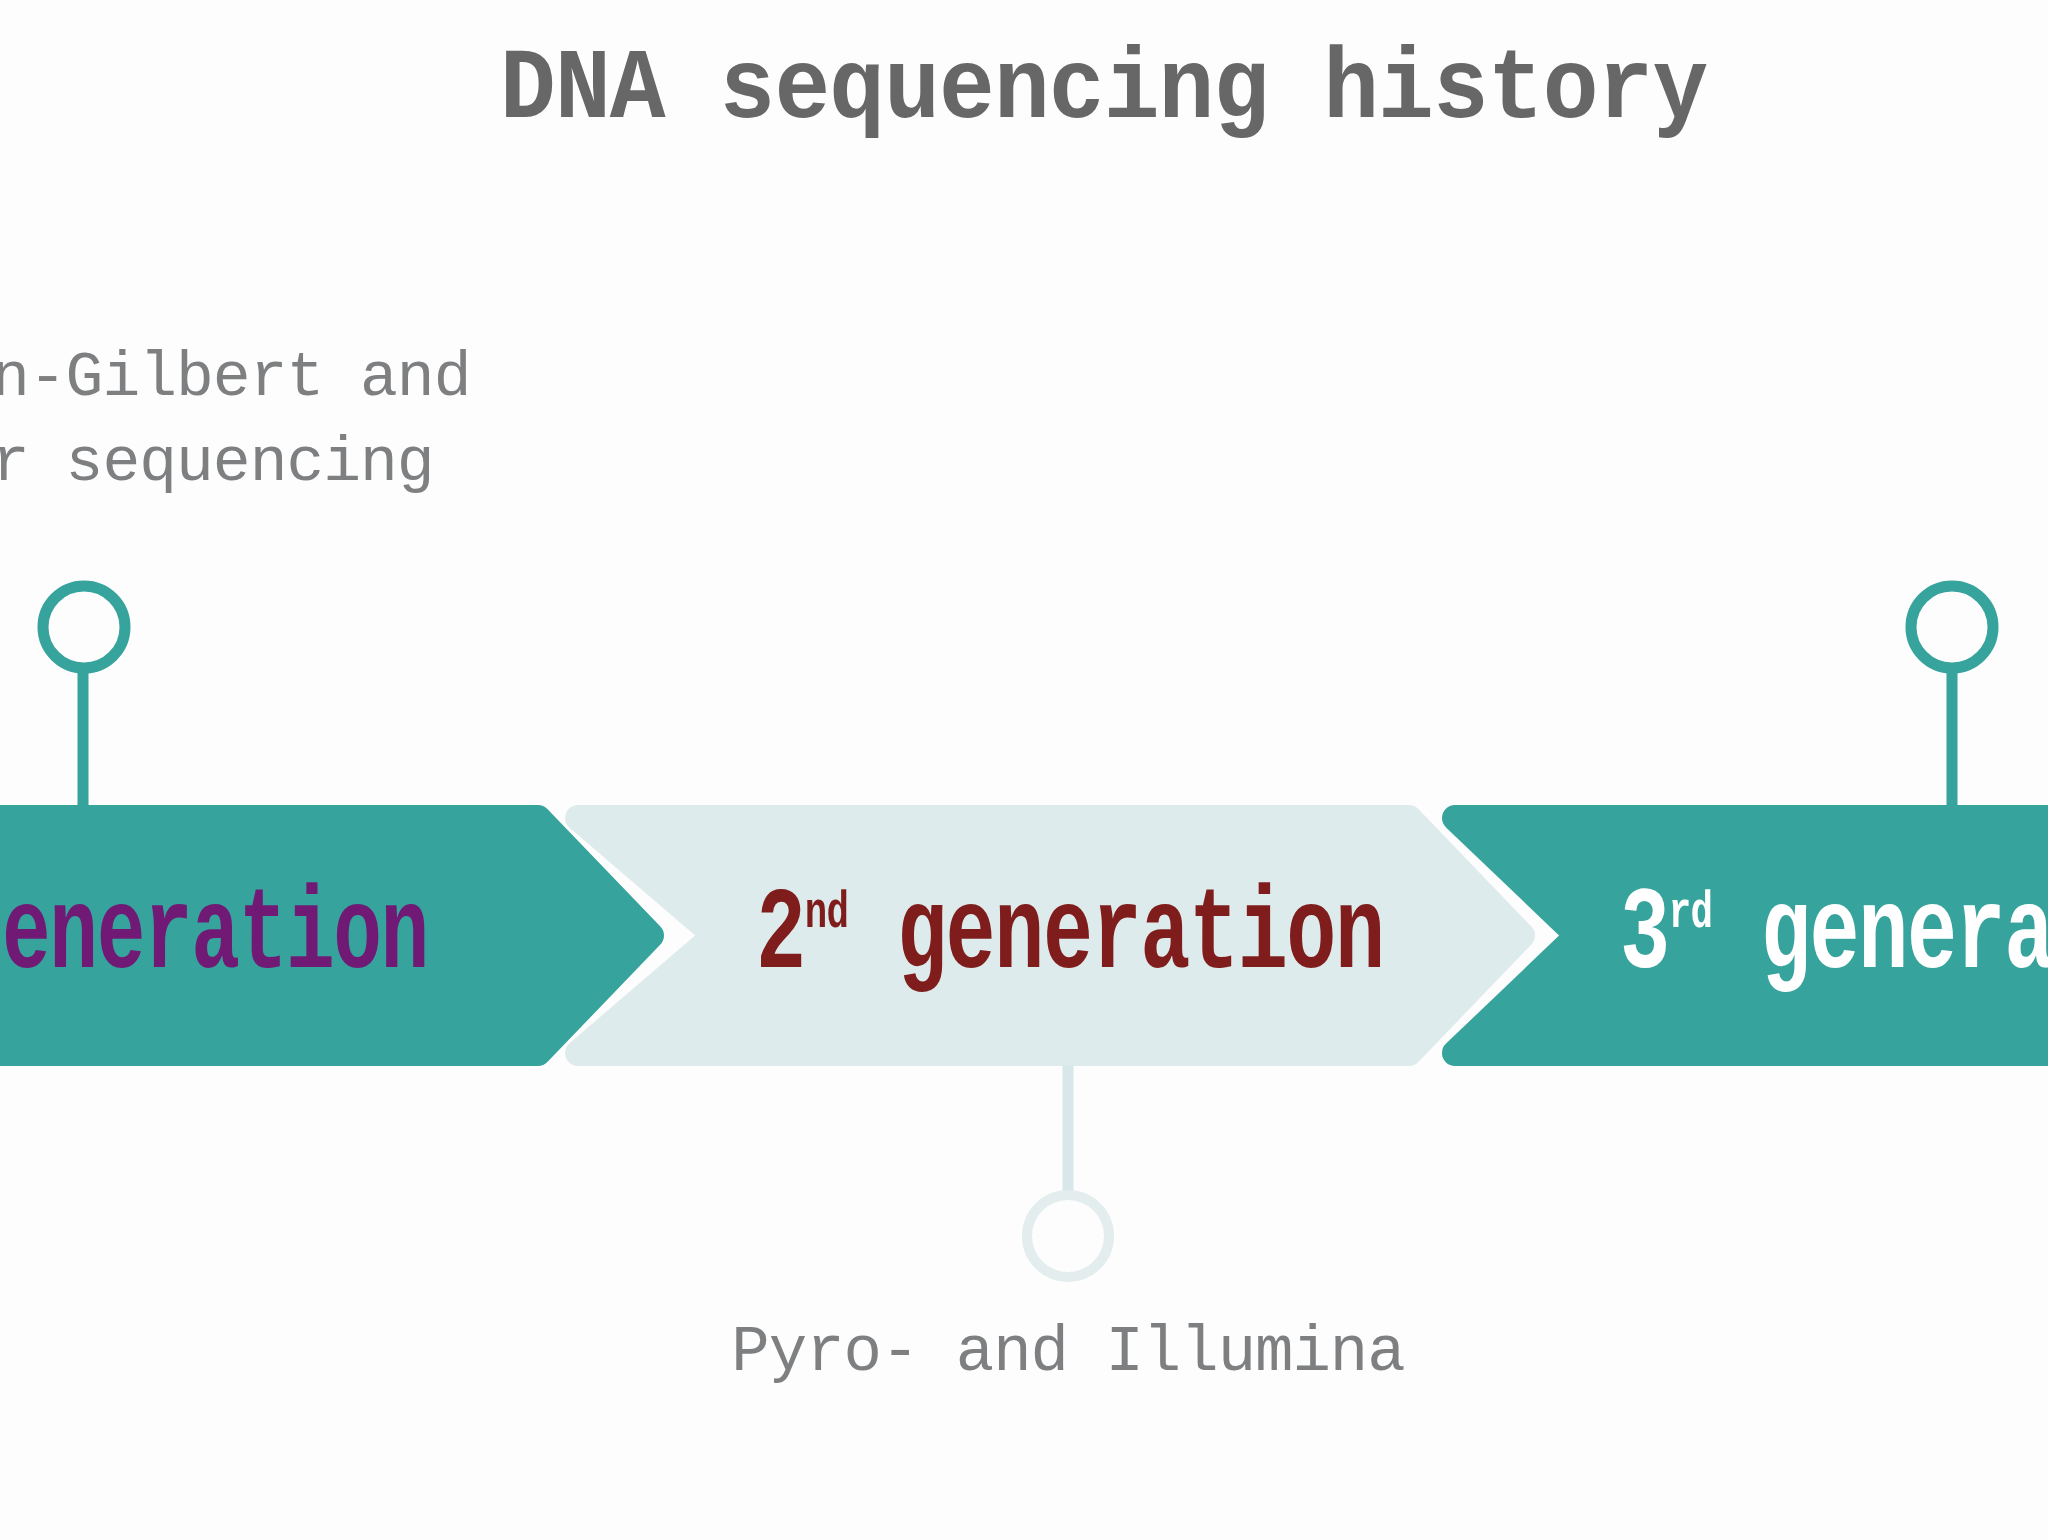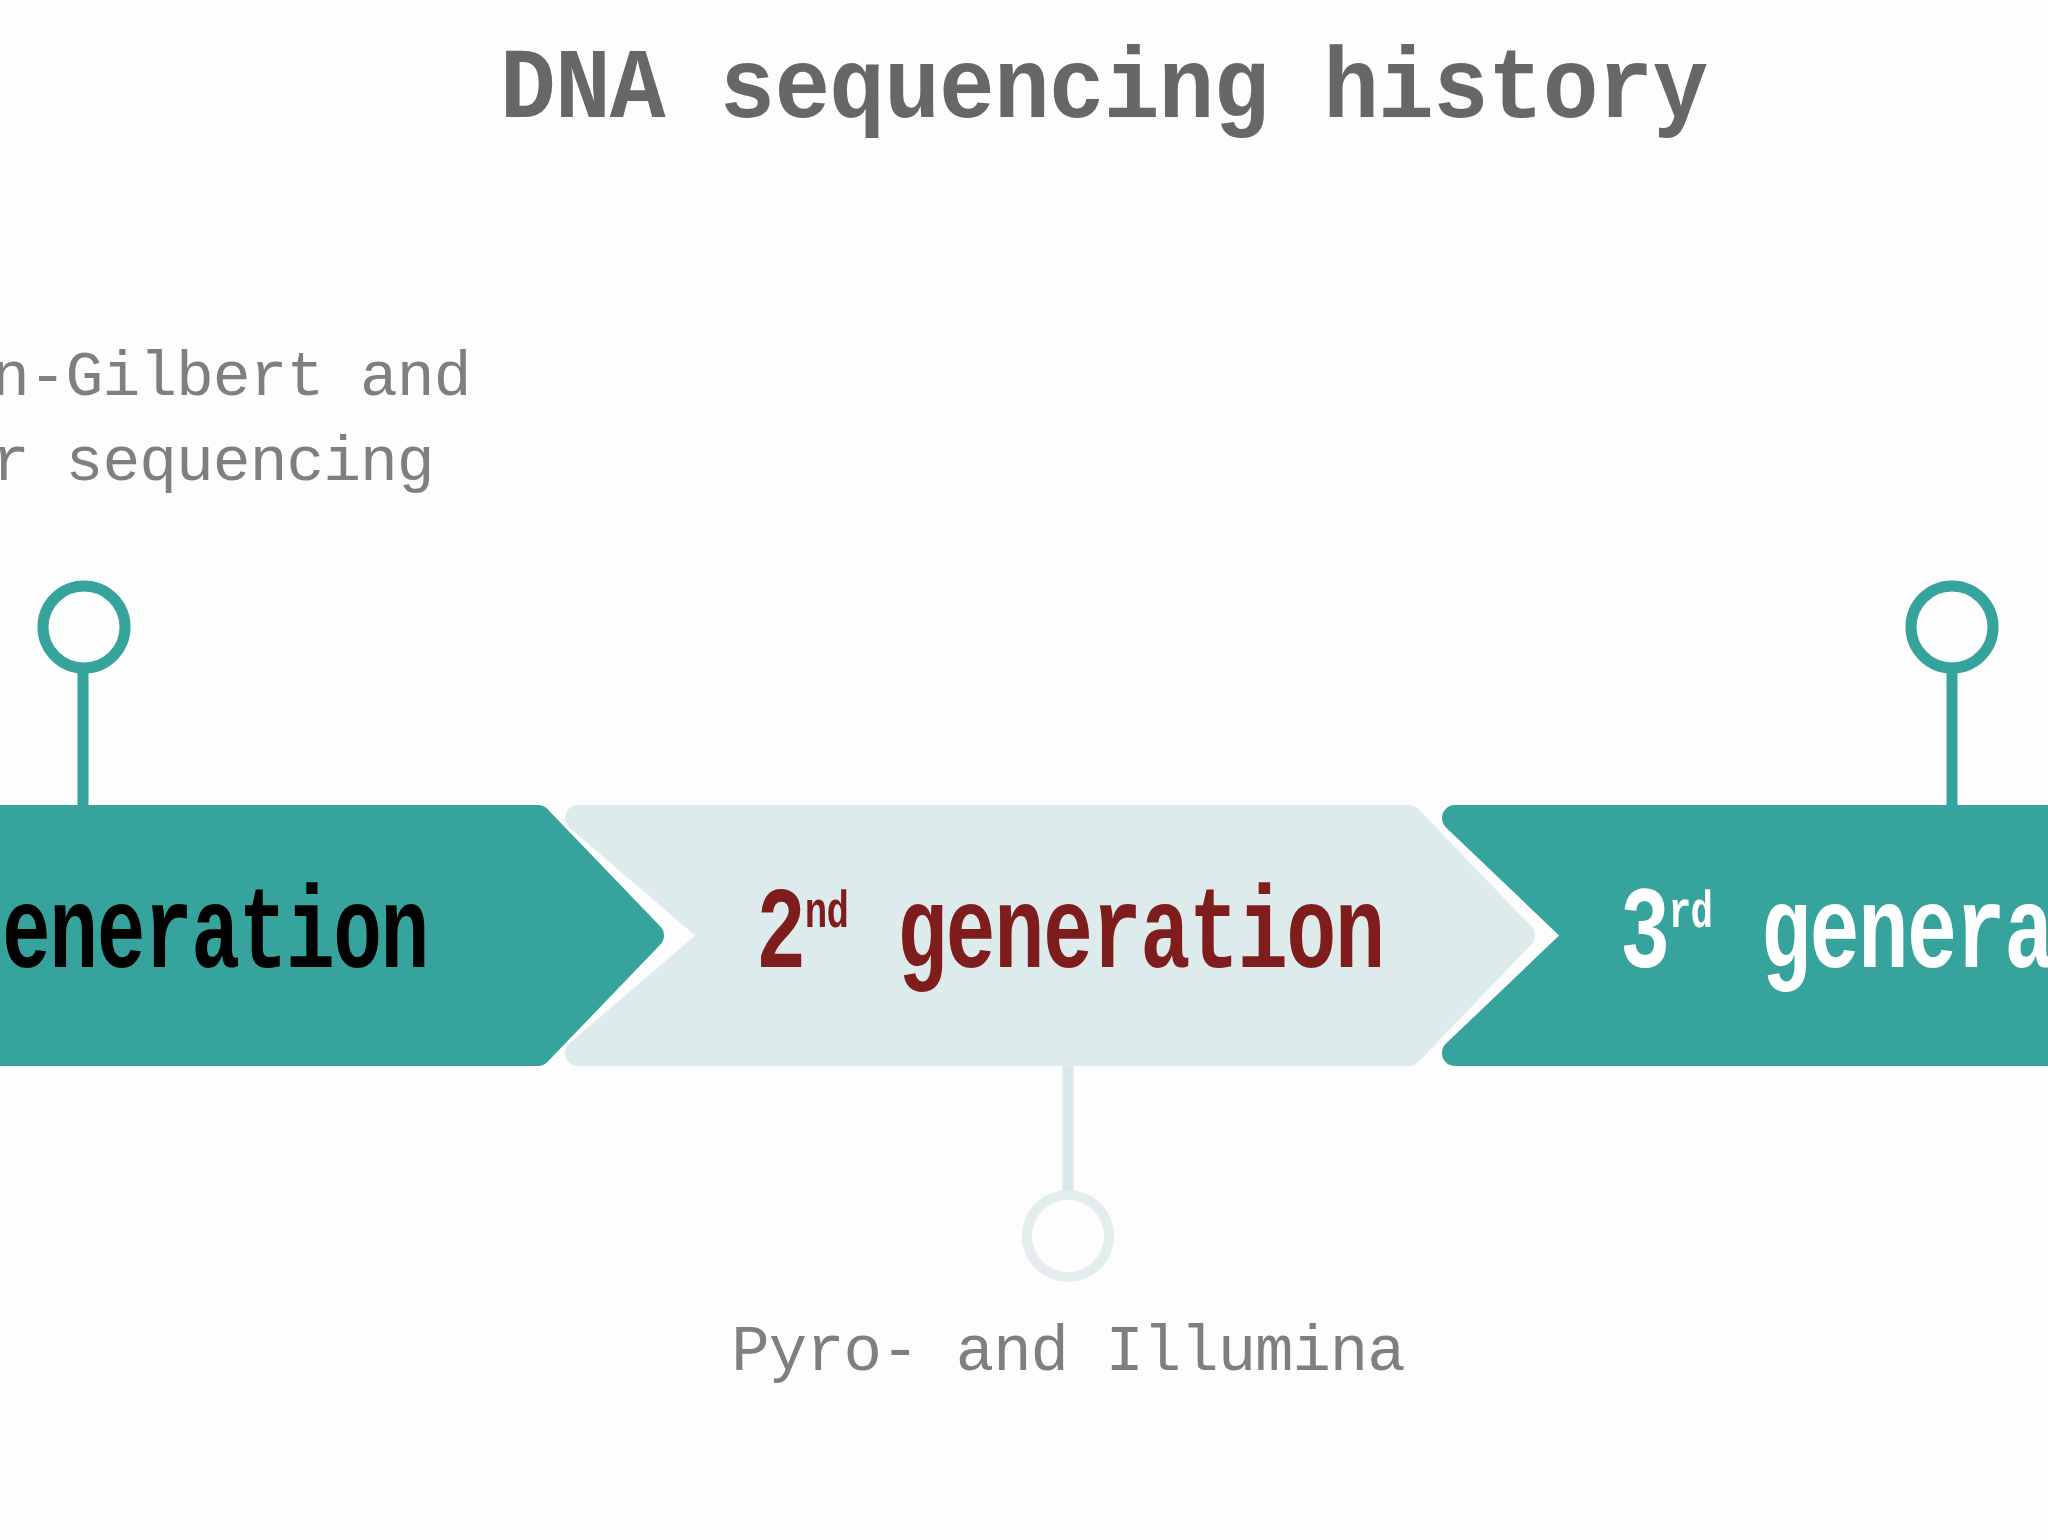--- a/index.html
+++ b/index.html
@@ -52,21 +52,21 @@
     font-size: 116px;
     letter-spacing: -2px;
     white-space: pre;
   }
   .band-label .bl-inner { display: inline-block; }
   .band-label sup {
     font-size: 52px;
     vertical-align: super;
     letter-spacing: -1px;
   }
-  .bl-gen1 { left: 2px; color: #000000; }
+  .bl-gen1 { left: 2px; color: #701a75; }
   .bl-gen1 .bl-inner { transform: scaleX(0.70); transform-origin: left center; }
   .bl-gen2 { left: 690px; width: 760px; justify-content: center; color: #7f1d1d; }
   .bl-gen2 .bl-inner { transform: scaleX(0.72); transform-origin: center center; }
   .bl-gen3 { left: 1620px; color: #ffffff; }
   .bl-gen3 .bl-inner { transform: scaleX(0.72); transform-origin: left center; }
 </style>
 </head>
 <body>
 
 <div class="stage">

